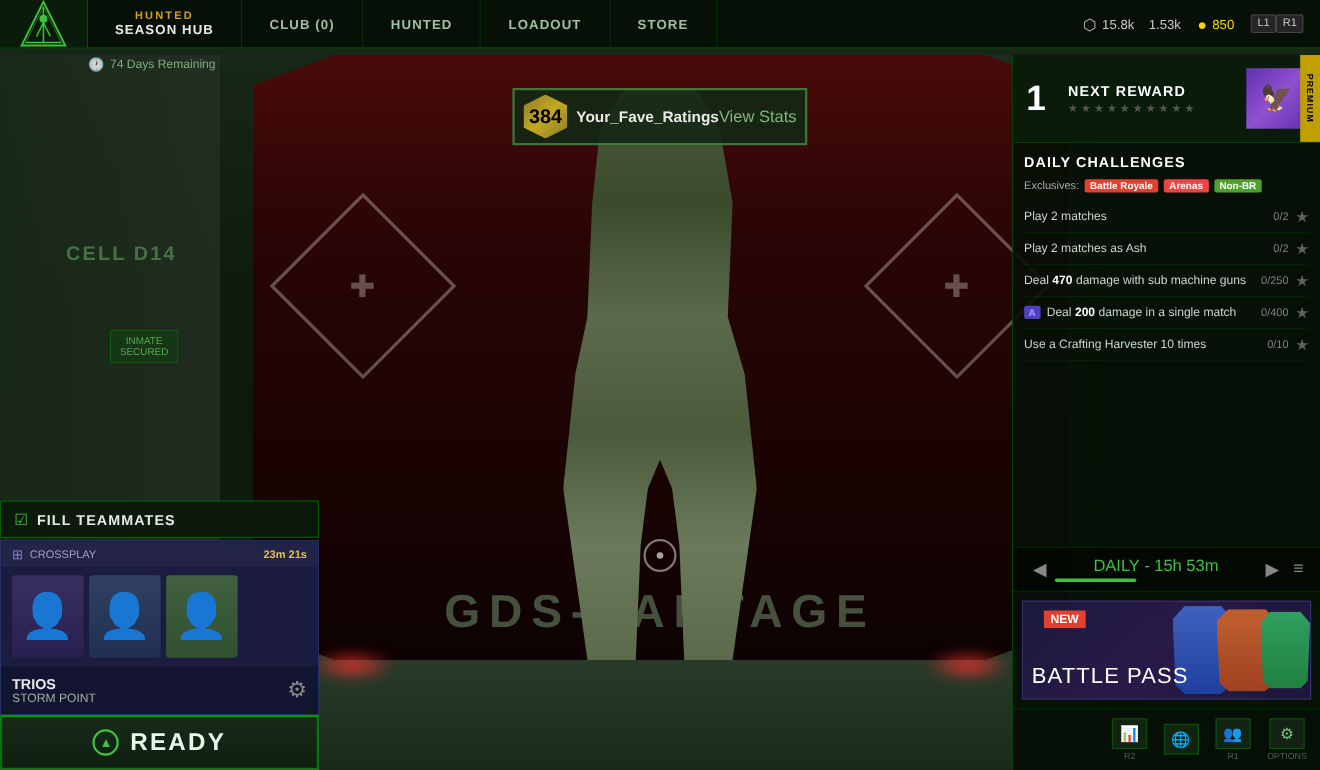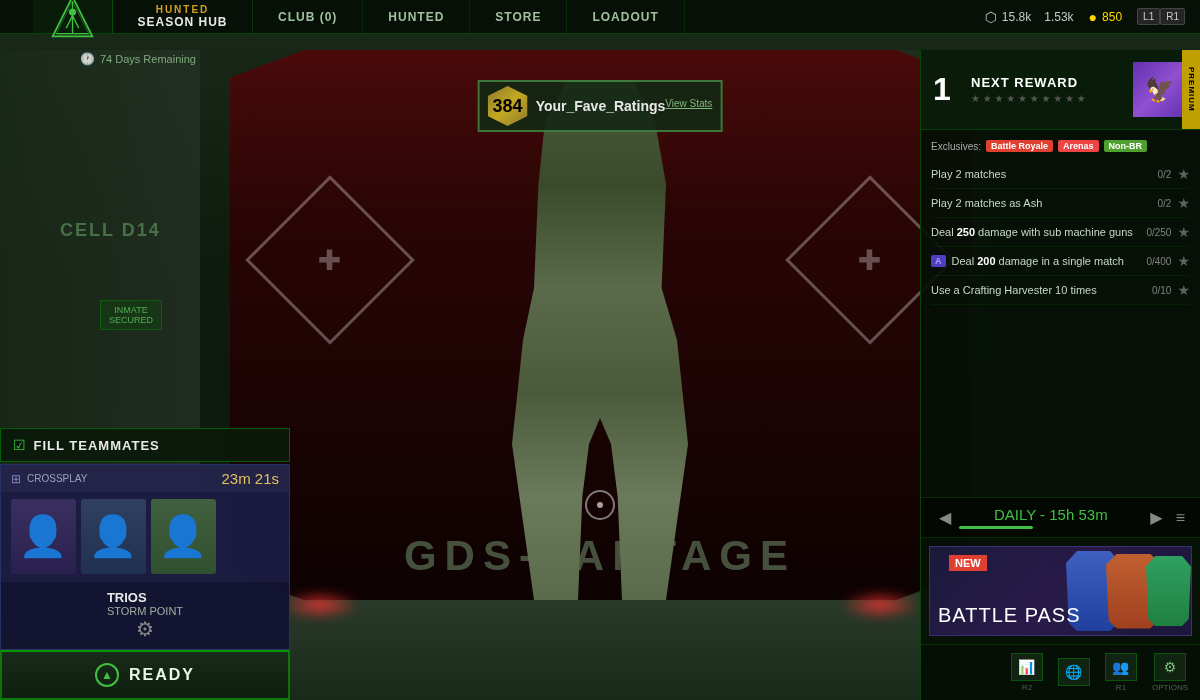--- a/index.html
+++ b/index.html
@@ -183,38 +183,36 @@
     }
 
     .player-name {
       color: #e8e8e8;
       font-size: 14px;
       font-weight: bold;
     }
 
     .player-substats {
       color: rgba(150,220,150,0.8);
-      font-size: 10px;
-      text-decoration: underline;
+      font-size: 15px;
       cursor: pointer;
     }
 
     
     .top-nav {
       position: absolute;
       top: 0;
       left: 0;
       right: 0;
-      height: 34px;
+      height: 44px;
       background: rgba(5, 15, 5, 0.95);
       display: flex;
       align-items: stretch;
       z-index: 100;
       border-bottom: 1px solid rgba(0,200,0,0.3);
-      padding-left: 33px;
     }
 
     .nav-logo {
       width: 80px;
       display: flex;
       align-items: center;
       justify-content: center;
       background: rgba(10,30,10,0.9);
       border-right: 1px solid rgba(0,200,0,0.3);
     }
@@ -661,22 +659,22 @@
       font-size: 10px;
     }
 
     .crossplay-icon {
       color: #8080c0;
       font-size: 12px;
     }
 
     .party-timer {
       color: #e0c060;
-      font-size: 15px;
-      font-weight: normal;
+      font-size: 10px;
+      font-weight: bold;
     }
 
     .party-chars {
       background: rgba(30,30,70,0.8);
       padding: 8px 10px;
       display: flex;
       align-items: flex-end;
       gap: 5px;
       height: 90px;
     }
@@ -705,25 +703,24 @@
       width: 100%;
       height: 100%;
       display: flex;
       align-items: center;
       justify-content: center;
       font-size: 30px;
     }
 
     .party-footer {
       background: rgba(20,20,50,0.9);
-      padding: 8px 0;
+      padding: 8px 10px;
       display: flex;
       align-items: center;
       justify-content: space-between;
-      flex-direction: column;
     }
 
     .party-mode {
       color: #e8e8e8;
       font-size: 13px;
       font-weight: bold;
     }
 
     .party-map {
       color: #a0b0a0;
@@ -762,21 +759,21 @@
       display: flex;
       align-items: center;
       justify-content: center;
       color: #40c040;
       font-size: 12px;
       font-weight: bold;
     }
 
     .ready-label {
       color: #e8f8e8;
-      font-size: 16px;
+      font-size: 22px;
       font-weight: bold;
       letter-spacing: 2px;
     }
 
     
     .circle-target {
       position: absolute;
       bottom: 180px;
       left: 50%;
       transform: translateX(-50%);
@@ -866,24 +863,24 @@
   </div>
 
   <div class="nav-tabs">
     <div class="nav-tab">
       <span>CLUB (0)</span>
     </div>
     <div class="nav-tab">
       <span>HUNTED</span>
     </div>
     <div class="nav-tab">
+      <span>LOADOUT</span>
+    </div>
+    <div class="nav-tab">
       <span>STORE</span>
-    </div>
-    <div class="nav-tab">
-      <span>LOADOUT</span>
     </div>
   </div>
 
   <div class="nav-right">
     <div class="currency-item">
       <span style="color:#c0c0c0; font-size:14px;">⬡</span>
       <span style="color:#c8c8c8;">15.8k</span>
       <span style="color:#c8c8c8; margin-left:8px;">1.53k</span>
     </div>
     <div class="currency-item">
@@ -931,20 +928,21 @@
         <span>★</span>
       </div>
     </div>
     <div class="reward-image">
       <span class="reward-image-icon">🦅</span>
     </div>
     <div class="premium-badge">PREMIUM</div>
   </div>
 
   <div class="daily-challenges">
+    <div class="daily-title">DAILY CHALLENGES</div>
 
     <div class="exclusives-row">
       <span class="excl-label">Exclusives:</span>
       <span class="excl-tag tag-br">Battle Royale</span>
       <span class="excl-tag tag-arena">Arenas</span>
       <span class="excl-tag tag-nonbr">Non-BR</span>
     </div>
 
     <div class="challenge-item">
       <span class="challenge-text">Play 2 matches</span>
@@ -952,21 +950,21 @@
       <span class="challenge-star">★</span>
     </div>
 
     <div class="challenge-item">
       <span class="challenge-text">Play 2 matches as Ash</span>
       <span class="challenge-progress">0/2</span>
       <span class="challenge-star">★</span>
     </div>
 
     <div class="challenge-item">
-      <span class="challenge-text">Deal <strong>250</strong> damage with sub machine guns</span>
+      <span class="challenge-text">Deal <strong>470</strong> damage with sub machine guns</span>
       <span class="challenge-progress">0/250</span>
       <span class="challenge-star">★</span>
     </div>
 
     <div class="challenge-item">
       <span class="challenge-tag">A</span>
       <span class="challenge-text">Deal <strong>200</strong> damage in a single match</span>
       <span class="challenge-progress">0/400</span>
       <span class="challenge-star">★</span>
     </div>

